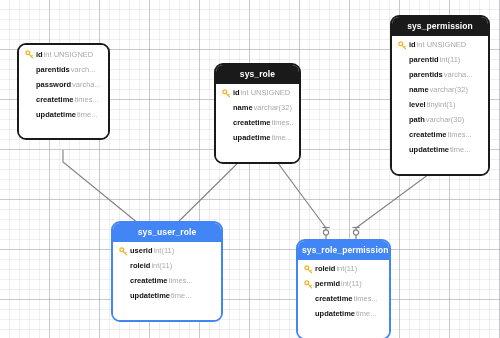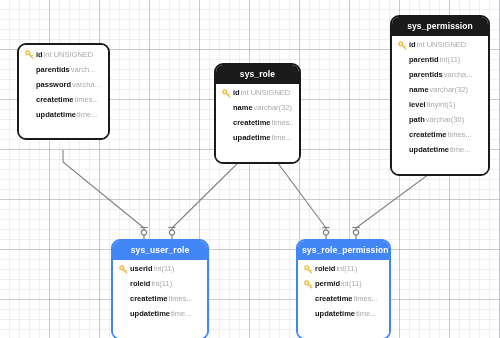--- a/index.html
+++ b/index.html
@@ -80,21 +80,21 @@
   .tbl.dark{border:2px solid #1a1a1a;}
   .tbl.dark .hdr{background:#1a1a1a;}
   
   .tbl.blue{border:2px solid #4285f4;}
   .tbl.blue .hdr{background:#4285f4;}
 
   
   #t-sys_user        {left:17px; top:43px;  width:93px;}
   #t-sys_role        {left:214px;top:63px;  width:87px;}
   #t-sys_permission  {left:390px;top:15px;  width:100px;}
-  #t-sys_user_role   {left:111px;top:239px; width:98px;}
+  #t-sys_user_role   {left:111px;top:221px; width:112px;}
   #t-sys_role_perm   {left:296px;top:239px; width:95px;}
 </style>
 </head>
 <body>
 
 <div id="canvas">
 
   <svg id="edges" viewBox="0 0 500 338" width="500" height="338">
     <defs>
       <g id="one-end">

